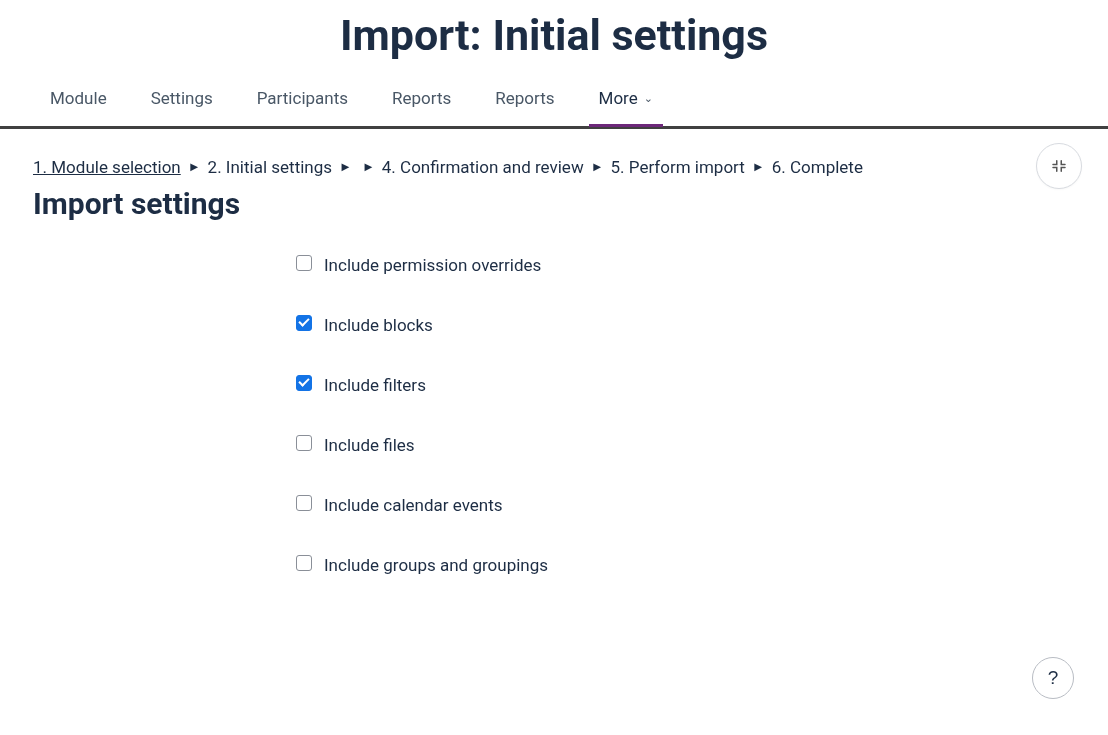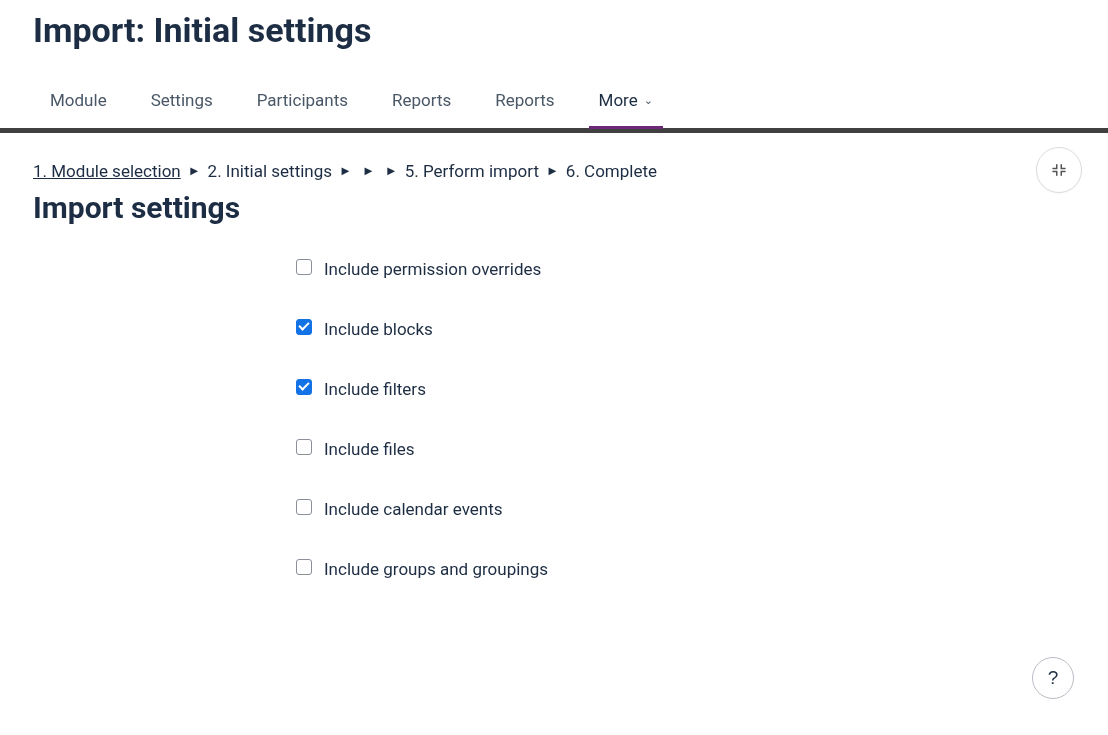--- a/index.html
+++ b/index.html
@@ -6,32 +6,33 @@
     body {
       font-family: -apple-system, BlinkMacSystemFont, "Segoe UI", Roboto, "Helvetica Neue", Arial, sans-serif;
       background: #fff;
       color: #1d2d44;
       width: 1108px;
       height: 735px;
       overflow: hidden;
       position: relative;
     }
     .page-title {
-      font-size: 34px;
+      font-size: 43px;
       font-weight: 700;
       color: #1d2d44;
       padding: 10px 33px 0 33px;
-      margin-bottom: 28px;
+      margin-bottom: 16px;
+      text-align: center;
     }
     .nav-tabs {
       display: flex;
       align-items: center;
       gap: 44px;
       padding: 0 33px;
-      border-bottom: 5px solid #404040;
+      border-bottom: 3px solid #404040;
       padding-left: 50px;
     }
     .nav-tab {
       padding: 12px 0 18px 0;
       font-size: 17px;
       color: #495766;
       cursor: pointer;
       position: relative;
       display: flex;
       align-items: center;
@@ -197,20 +198,21 @@
       <path d="M20 14 L15 14 L15 19"></path>
     </svg>
   </button>
 
   <div class="steps-row" id="steps-row">
       <a class="step-link">1. Module selection</a>
       <span class="step-arrow">►</span>
       <span class="step-text">2. Initial settings</span>
       <span class="step-arrow">►</span>
       <span class="step-arrow">►</span>
+      <span class="step-text">4. Confirmation and review</span>
       <span class="step-arrow">►</span>
       <span class="step-text">5. Perform import</span>
       <span class="step-arrow">►</span>
       <span class="step-text">6. Complete</span>
     </div>
 
   <h2 class="section-title">Import settings</h2>
 
   <div class="checkbox-list" id="checkbox-list">
       <div class="checkbox-row">

